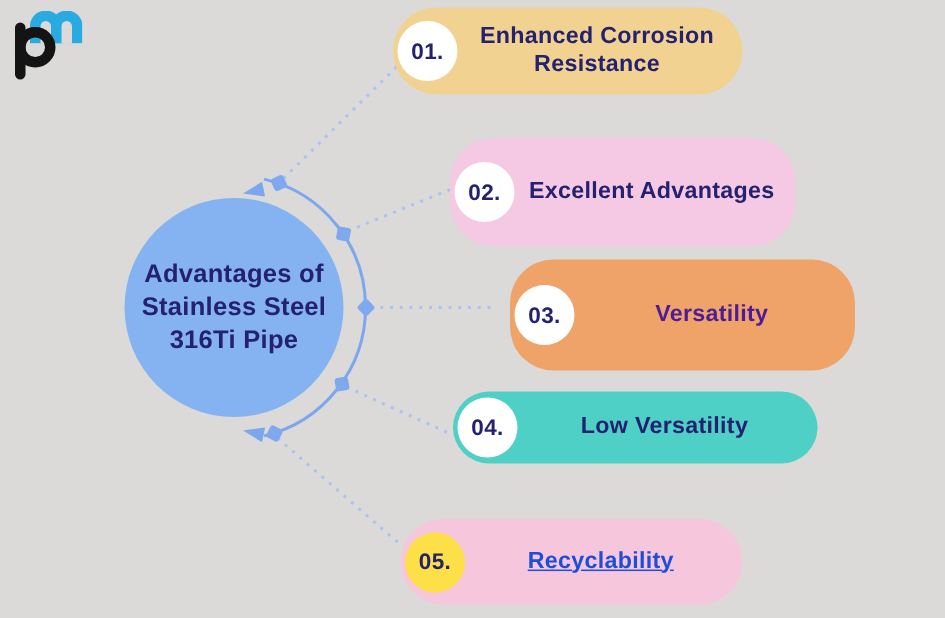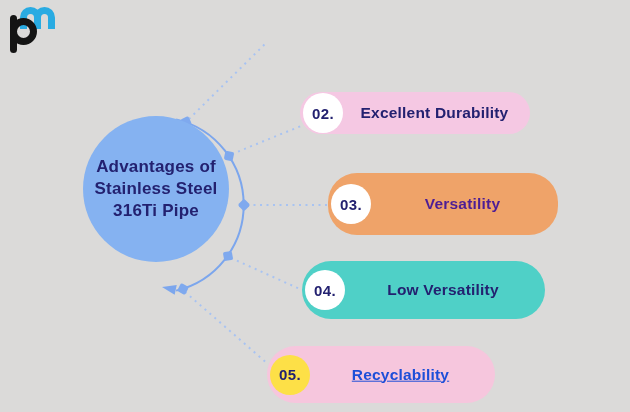--- a/index.html
+++ b/index.html
@@ -18,34 +18,34 @@
   .logo-m .arch-2 { left:14px; }
   .logo-p { position:absolute; left:2px; top:10px; width:30px; height:38px; }
   .logo-p .stem { left:0; top:0; width:7px; height:38px; background:#141414; border-radius:3.5px; }
   .logo-p .bowl { left:0; top:3px; width:27px; height:27px; border:7px solid #141414; border-radius:50%; }
 
   
   .connectors { position:absolute; left:0; top:0; width:630px; height:412px; }
 
   
   .center-circle {
-    position:absolute; left:83px; top:116px; width:146px; height:146px;
+    position:absolute; left:83px; top:132px; width:146px; height:146px;
     border-radius:50%; display:flex; align-items:center; justify-content:center;
   }
   .center-title {
     width:132px; text-align:center; font-weight:bold; font-size:17px;
     line-height:1.3; letter-spacing:0.2px;
   }
 
   
   .pill { position:absolute; border-radius:29px; }
   .pill-1 { left:262px; top:5px;   width:233px; height:58px; }
-  .pill-2 { left:300px; top:92px;  width:230px; height:42px; }
-  .pill-3 { left:328px; top:173px; width:230px; height:62px; }
-  .pill-4 { left:302px; top:261px; width:243px; height:58px; }
+  .pill-2 { left:300px; top:92px;  width:230px; height:72px; }
+  .pill-3 { left:340px; top:173px; width:230px; height:74px; }
+  .pill-4 { left:302px; top:261px; width:243px; height:48px; }
   .pill-5 { left:267px; top:346px; width:228px; height:57px; }
   .num-circle {
     position:absolute; left:3px; top:50%; transform:translateY(-50%);
     width:40px; height:40px; border-radius:50%;
     display:flex; align-items:center; justify-content:center;
   }
   .num { font-weight:bold; font-size:15px; letter-spacing:0.3px; }
   .pill-label {
     position:absolute; left:46px; right:7px; top:50%; transform:translateY(-50%);
     text-align:center; font-weight:bold; font-size:15.5px; line-height:1.2;
@@ -83,26 +83,32 @@
     <rect x="-4.5" y="-4.5" width="9" height="9" rx="2" transform="translate(229,156) rotate(11)" fill="#7FA9EE"></rect>
     <rect x="-4.5" y="-4.5" width="9" height="9" rx="2" transform="translate(244,205) rotate(45)" fill="#7FA9EE"></rect>
     <rect x="-4.5" y="-4.5" width="9" height="9" rx="2" transform="translate(228,256) rotate(80)" fill="#7FA9EE"></rect>
     <rect x="-4.5" y="-4.5" width="9" height="9" rx="2" transform="translate(183,289) rotate(117)" fill="#7FA9EE"></rect>
   </svg>
 
   <div class="center-circle" style="background-color: rgb(133, 178, 241);">
     <div class="center-title" style="color: rgb(35, 33, 112);">Advantages of Stainless Steel 316Ti Pipe</div>
   </div>
 
+  <div class="pill pill-1" style="background-color: rgb(241, 210, 145);">
+    <div class="num-circle" style="background-color: rgb(255, 255, 255);">
+      <span class="num" style="color: rgb(35, 33, 112);">01.</span>
+    </div>
+    <div class="pill-label" style="color: rgb(35, 33, 112);">Enhanced Corrosion Resistance</div>
+  </div>
 
   <div class="pill pill-2" style="background-color: rgb(245, 200, 227);">
     <div class="num-circle" style="background-color: rgb(255, 255, 255);">
       <span class="num" style="color: rgb(35, 33, 112);">02.</span>
     </div>
-    <div class="pill-label" style="color: rgb(35, 33, 112);">Excellent Durability</div>
+    <div class="pill-label" style="color: rgb(35, 33, 112);">Excellent Advantages</div>
   </div>
 
   <div class="pill pill-3" style="background-color: rgb(239, 163, 105);">
     <div class="num-circle" style="background-color: rgb(255, 255, 255);">
       <span class="num" style="color: rgb(35, 33, 112);">03.</span>
     </div>
     <div class="pill-label" style="color: #4c1d95;">Versatility</div>
   </div>
 
   <div class="pill pill-4" style="background-color: rgb(79, 208, 199);">

